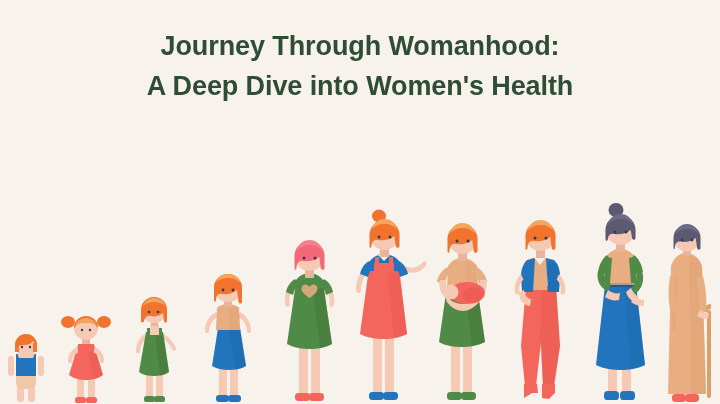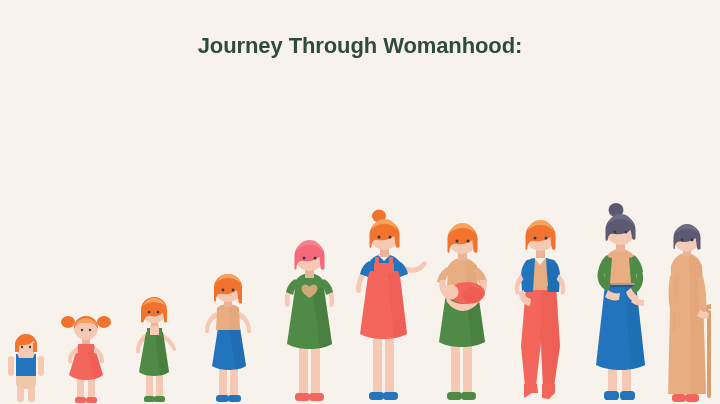--- a/index.html
+++ b/index.html
@@ -23,21 +23,21 @@
 
   
   #title-block {
     position: absolute;
     left: 0;
     top: 26px;
     width: 720px;
     text-align: center;
     color: #2f4c37;
     font-weight: bold;
-    font-size: 22px;
+    font-size: 27px;
     line-height: 40px;
     letter-spacing: -0.1px;
   }
   #title-block .tline { display: block; white-space: pre; }
 
   
   #figures {
     position: absolute;
     left: 0;
     bottom: 0;
@@ -50,20 +50,21 @@
   }
   .figure svg { display: block; }
 </style>
 </head>
 <body>
 
 <div id="slide">
 
   <div id="title-block">
     <span class="tline">Journey Through Womanhood:</span>
+    <span class="tline">A Deep Dive into Women's Health</span>
   </div>
 
   <div id="figures">
 
     <div class="figure" style="left:4px;">
       <svg width="44" height="72" viewBox="0 0 44 72">
         <g>
           <rect x="13" y="44" width="7" height="26" rx="3.2" fill="#f6c9b4"></rect>
           <rect x="24" y="44" width="7" height="26" rx="3.2" fill="#f6c9b4"></rect>
         </g>

